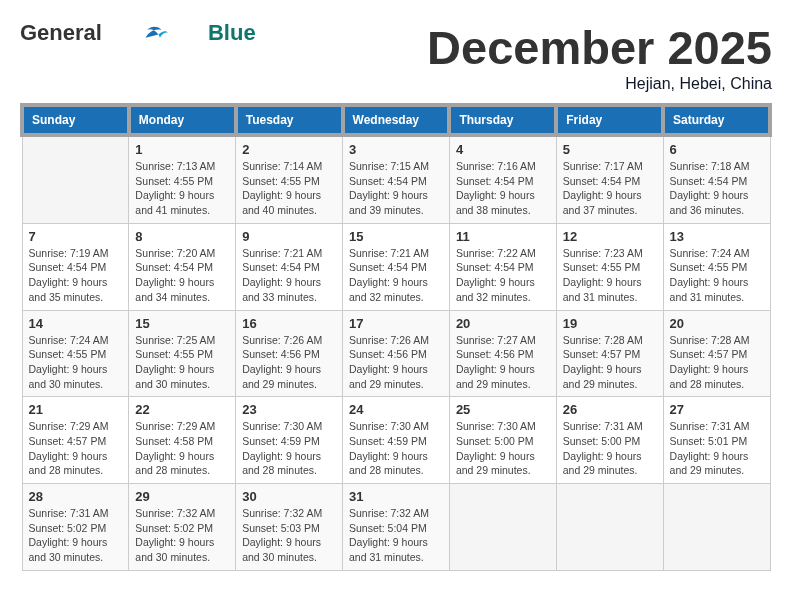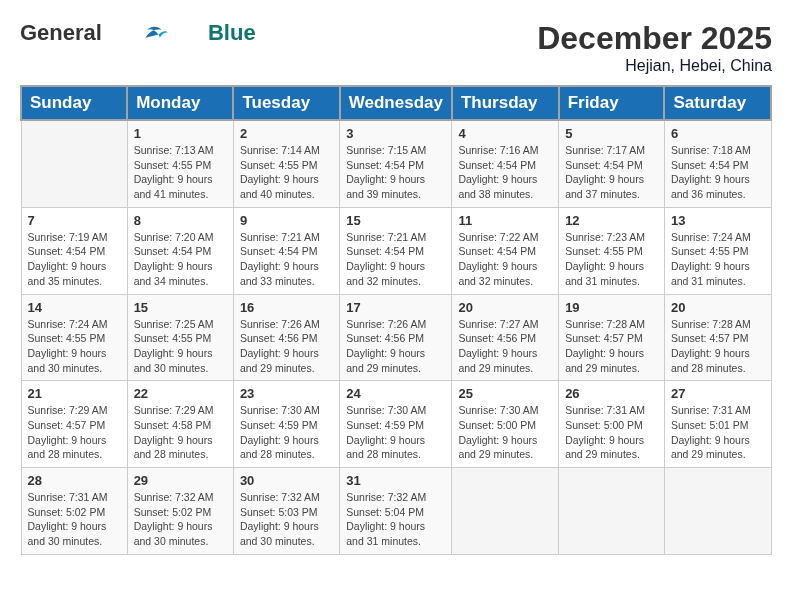--- a/index.html
+++ b/index.html
@@ -33,40 +33,40 @@
     .logo-blue { color: #0f766e; }
     .logo-bird {
       width: 24px;
       height: 20px;
       margin-left: 2px;
     }
     .title-block {
       text-align: right;
     }
     .month-title {
-      font-size: 32px;
+      font-size: 47px;
       font-weight: bold;
       color: #333;
     }
     .location {
       font-size: 16px;
       color: #0f172a;
     }
     .calendar {
       width: 100%;
       border-collapse: collapse;
     }
     .calendar thead tr th {
       background-color: #1a6fb5;
       color: #fff;
-      font-size: 17px;
+      font-size: 12px;
       font-weight: bold;
       padding: 6px 8px;
       text-align: left;
-      border: 2px solid #a3a3a3;
+      border: 4px solid #a3a3a3;
     }
     .calendar tbody tr td {
       border: 1px solid #ccc;
       vertical-align: top;
       padding: 5px 6px;
       width: calc(100% / 7);
       min-height: 80px;
       font-size: 11px;
       color: #444;
       background: #fff;

